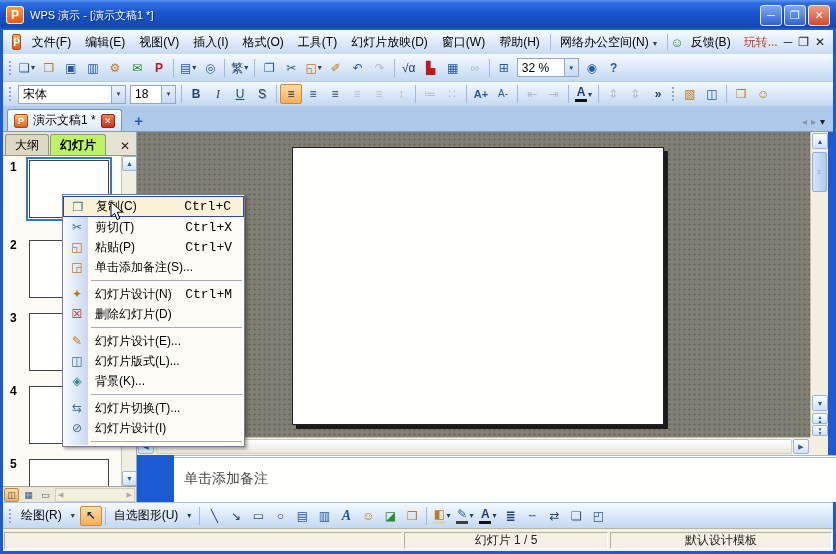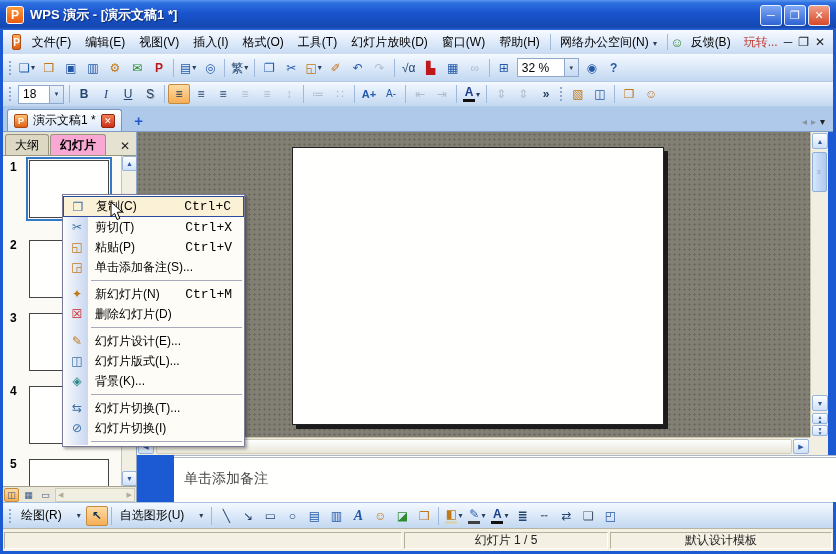--- a/index.html
+++ b/index.html
@@ -7,21 +7,21 @@
   .win{position:relative;width:836px;height:554px;background:#1C5AD4;overflow:hidden;
        font-family:"Liberation Sans","DejaVu Sans",sans-serif;font-size:12px;color:#000;}
   .abs{position:absolute;}
 
   
   .titlebar{left:0;top:0;width:836px;height:30px;
     background:linear-gradient(180deg,#5A96EE 0%,#2E6FE0 10%,#1953CE 45%,#1448B0 90%,#2E66D8 100%);
     display:flex;align-items:center;padding:0 6px;gap:6px;}
   .appicon{width:18px;height:18px;border-radius:3px;background:linear-gradient(#FF9A3C,#E85A10);
     border:1px solid #fff;color:#fff;font-weight:bold;font-size:12px;display:flex;align-items:center;justify-content:center;}
-  .title{color:#fff;font-weight:bold;font-size:13px;text-shadow:1px 1px 1px #0A2C6E;flex:1;}
+  .title{color:#fff;font-weight:normal;font-size:11px;text-shadow:1px 1px 1px #0A2C6E;flex:1;}
   .caps{display:flex;gap:2px;}
   .cap{width:22px;height:21px;border-radius:3px;border:1px solid #E8F0FC;color:#fff;font-size:11px;font-weight:bold;
     display:flex;align-items:center;justify-content:center;background:linear-gradient(#7FA8F4,#2E63D4);}
   .cap.close{background:linear-gradient(#F0A086,#D6482A);}
 
   
   .menubar{left:3px;top:30px;width:830px;height:24px;
     background:linear-gradient(180deg,#F8FBFF,#DCE9FA 55%,#C8DBF2);
     display:flex;align-items:center;padding:0 2px;}
   .grip{width:5px;height:16px;margin:0 3px;
@@ -70,21 +70,21 @@
     display:flex;align-items:center;justify-content:center;}
   .tabnav{margin-left:auto;display:flex;gap:4px;align-items:center;padding:0 4px 4px 0;color:#8A94A2;font-size:10px;}
   .tabnav .dk{color:#222;}
 
   
   .lpanel{left:3px;top:132px;width:134px;height:370px;background:#FBFAF4;border-right:1px solid #8EA6C8;}
   .ptabs{position:absolute;left:0;top:0;width:100%;height:24px;background:#E6E2D2;border-bottom:1px solid #98947F;
     display:flex;align-items:flex-end;padding:0 2px;gap:1px;}
   .ptab{height:21px;padding:0 9px;display:flex;align-items:center;border:1px solid #98947F;border-bottom:none;
     border-radius:3px 3px 0 0;background:#DDD8C4;}
-  .ptab.act{background:#f9a8d4;font-weight:bold;}
+  .ptab.act{background:#bef264;font-weight:bold;}
   .pclose{margin-left:auto;font-weight:bold;font-size:12px;padding:0 4px 2px 0;color:#222;}
   .thumbs{position:absolute;left:0;top:24px;width:100%;height:330px;overflow:hidden;}
   .thumbnum{position:absolute;left:7px;width:14px;font-weight:bold;font-size:12px;}
   .thumb{position:absolute;left:26px;width:80px;height:58px;background:#FFFFFE;border:1px solid #444;}
   .thumb.sel{outline:2px solid #3478C8;outline-offset:1px;}
   .vsc{position:absolute;right:0;top:0;width:15px;height:100%;background:#F1EFE2;border-left:1px solid #C8C4B0;}
   .sbtn{position:absolute;left:0;width:15px;height:15px;background:linear-gradient(#FDFEFF,#CFE0F8);
     border:1px solid #98B5DC;border-radius:2px;color:#2C5AA0;font-size:7px;display:flex;align-items:center;justify-content:center;}
   .pbottom{position:absolute;left:0;bottom:0;width:100%;height:16px;background:#EBE8DA;border-top:1px solid #A6A28E;
     display:flex;align-items:center;padding:0 1px;gap:2px;}
@@ -116,21 +116,21 @@
 
   
   .notes{left:137px;top:455px;width:691px;height:47px;background:#FFFFFE;border-top:3px double #AEB8C8;margin-left:37px;}
   .notestext{position:absolute;left:10px;top:12px;color:#4A4A4A;font-size:14px;}
   .nsc{position:absolute;right:0;top:3px;width:16px;height:42px;}
 
   
   .drawbar{left:3px;top:502px;width:830px;height:26px;
     background:linear-gradient(180deg,#F4F9FE,#D9E7F8 55%,#C3D8F0);border-top:1px solid #A8C2E2;
     display:flex;align-items:center;padding:0 2px;}
-  .tlabel{padding:0 4px;display:flex;align-items:center;gap:14px;height:20px;border:1px solid transparent;border-radius:2px;}
+  .tlabel{padding:0 4px;display:flex;align-items:center;gap:8px;height:20px;border:1px solid transparent;border-radius:2px;}
   .colorbar{display:flex;flex-direction:column;align-items:center;line-height:10px;}
   .cbar{width:12px;height:3px;margin-top:1px;}
 
   
   .statusbar{left:3px;top:528px;width:830px;height:23px;background:#F4F1E4;border-top:1px solid #B8B4A2;
     display:flex;align-items:center;color:#222;}
   .ssec{height:17px;border:1px solid;border-color:#B4B09C #FFF #FFF #B4B09C;margin:0 1px;
     display:flex;align-items:center;justify-content:center;}
 
   
@@ -276,20 +276,24 @@
     <div class="b">
         <span class="g blue">◉</span>
       </div>
     <div class="b">
         <span class="g blue" style="font-weight:bold;">?</span>
       </div>
   </div>
 
   <div class="abs tfmt tbar">
     <div class="grip"></div>
+    <div class="combo" style="width:108px;">
+      <span class="val">宋体</span>
+      <span class="dd">▾</span>
+    </div>
     <div class="combo" style="width:46px;">
       <span class="val">18</span>
       <span class="dd">▾</span>
     </div>
     <div class="sep"></div>
     <div class="b">
         <span class="g" style="font-weight:bold;">B</span>
       </div>
     <div class="b">
         <span class="g" style="font-style:italic;font-family:'Liberation Serif',serif;">I</span>
@@ -562,21 +566,21 @@
       <span class="cm-sc">Ctrl+V</span>
     </div>
     <div class="cm-row">
       <span class="cm-ic ic-amber">◲</span>
       <span class="cm-lab">单击添加备注(S)...</span>
       <span class="cm-sc"></span>
     </div>
     <div class="cm-sep"></div>
     <div class="cm-row">
       <span class="cm-ic ic-amber">✦</span>
-      <span class="cm-lab">新幻灯片(N)</span>
+      <span class="cm-lab">幻灯片设计(N)</span>
       <span class="cm-sc">Ctrl+M</span>
     </div>
     <div class="cm-row">
       <span class="cm-ic ic-red">☒</span>
       <span class="cm-lab">删除幻灯片(D)</span>
       <span class="cm-sc"></span>
     </div>
     <div class="cm-sep"></div>
     <div class="cm-row">
       <span class="cm-ic ic-amber">✎</span>
@@ -594,21 +598,21 @@
       <span class="cm-sc"></span>
     </div>
     <div class="cm-sep"></div>
     <div class="cm-row">
       <span class="cm-ic ic-blue">⇆</span>
       <span class="cm-lab">幻灯片切换(T)...</span>
       <span class="cm-sc"></span>
     </div>
     <div class="cm-row">
       <span class="cm-ic ic-blue">⊘</span>
-      <span class="cm-lab">幻灯片切换(I)</span>
+      <span class="cm-lab">幻灯片设计(I)</span>
       <span class="cm-sc"></span>
     </div>
     <div class="cm-sep"></div>
   </div>
 
   <div class="abs cursor">
     <svg width="14" height="20" viewBox="0 0 14 20">
       <path d="M1 1 L1 15.5 L4.6 12.4 L7.1 18.6 L9.8 17.4 L7.3 11.3 L12.2 11.1 Z" fill="#FFFFFF" stroke="#000000" stroke-width="1"></path>
     </svg>
   </div>

